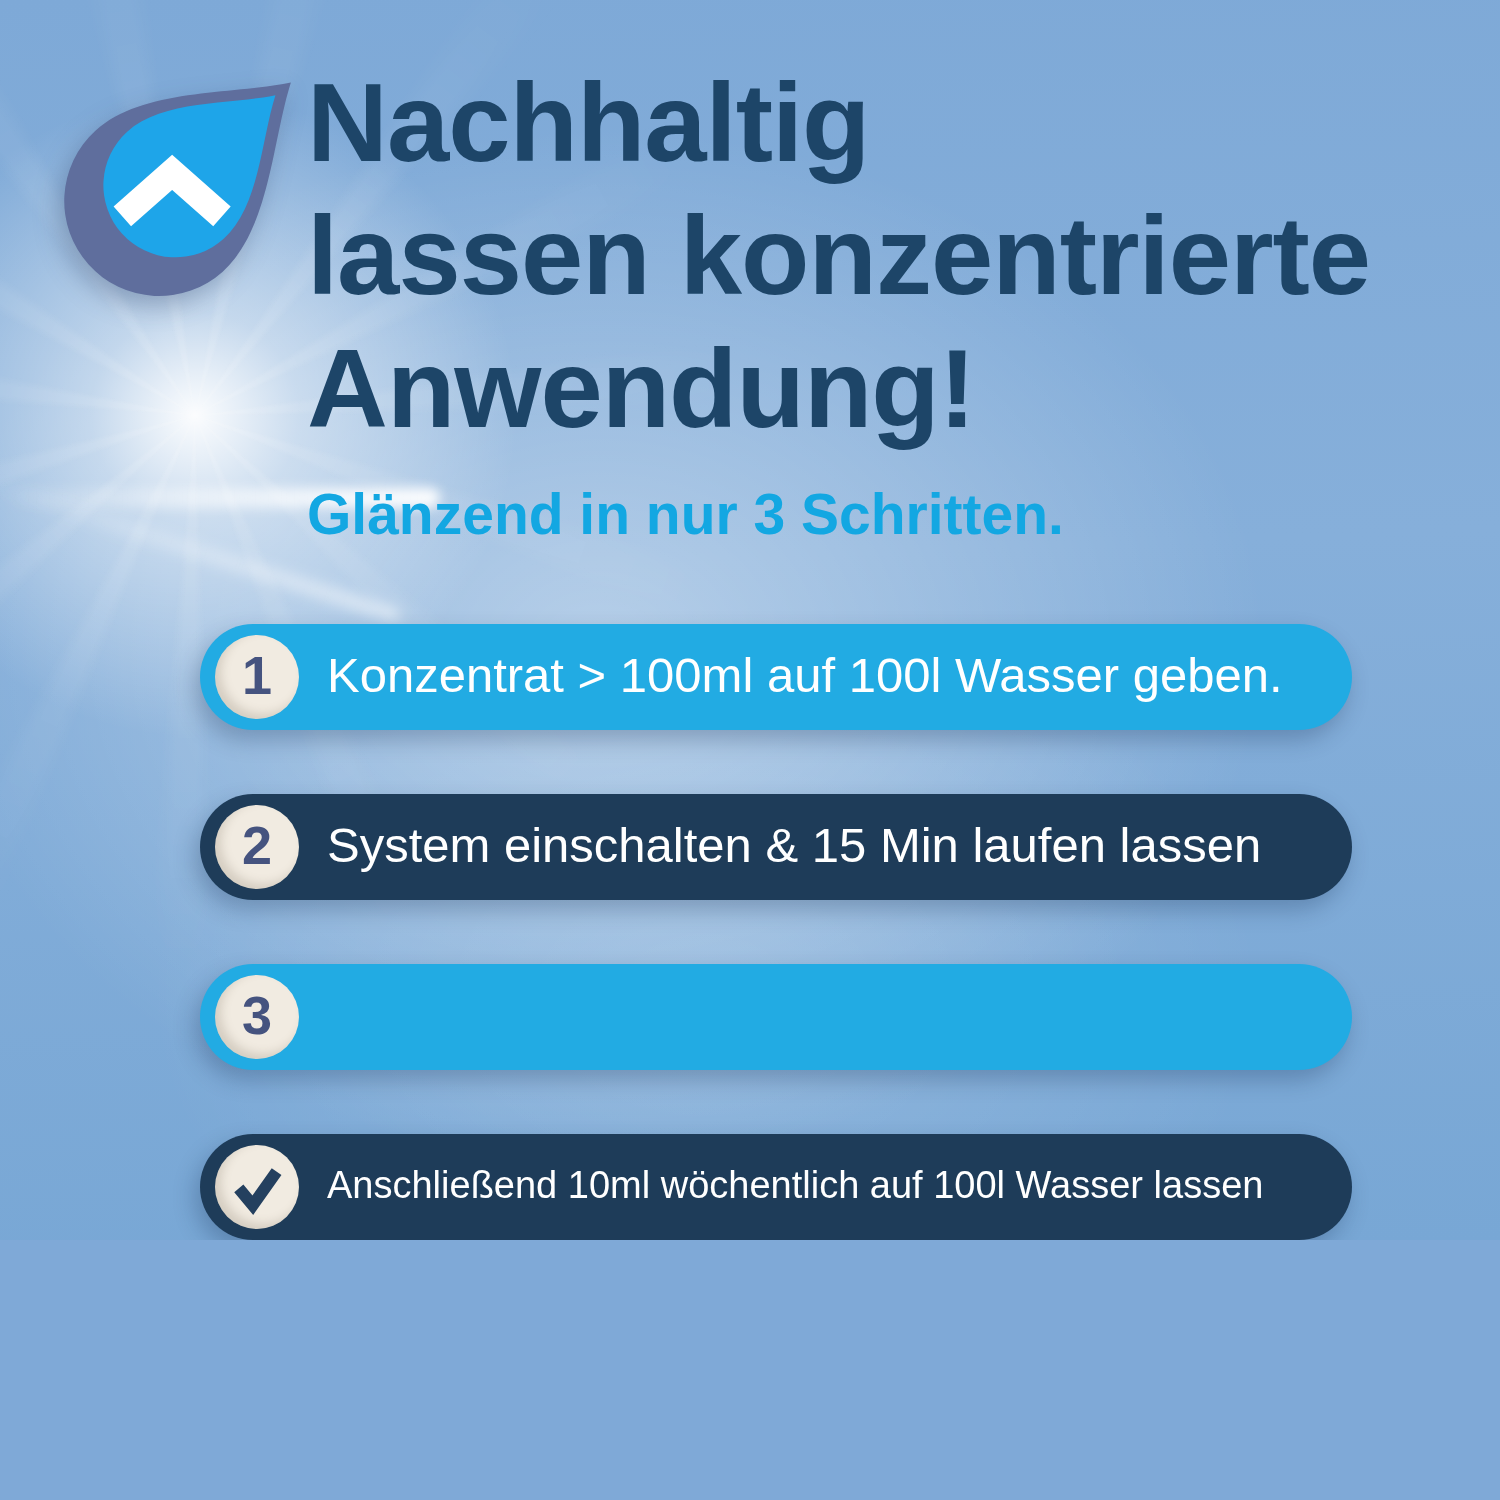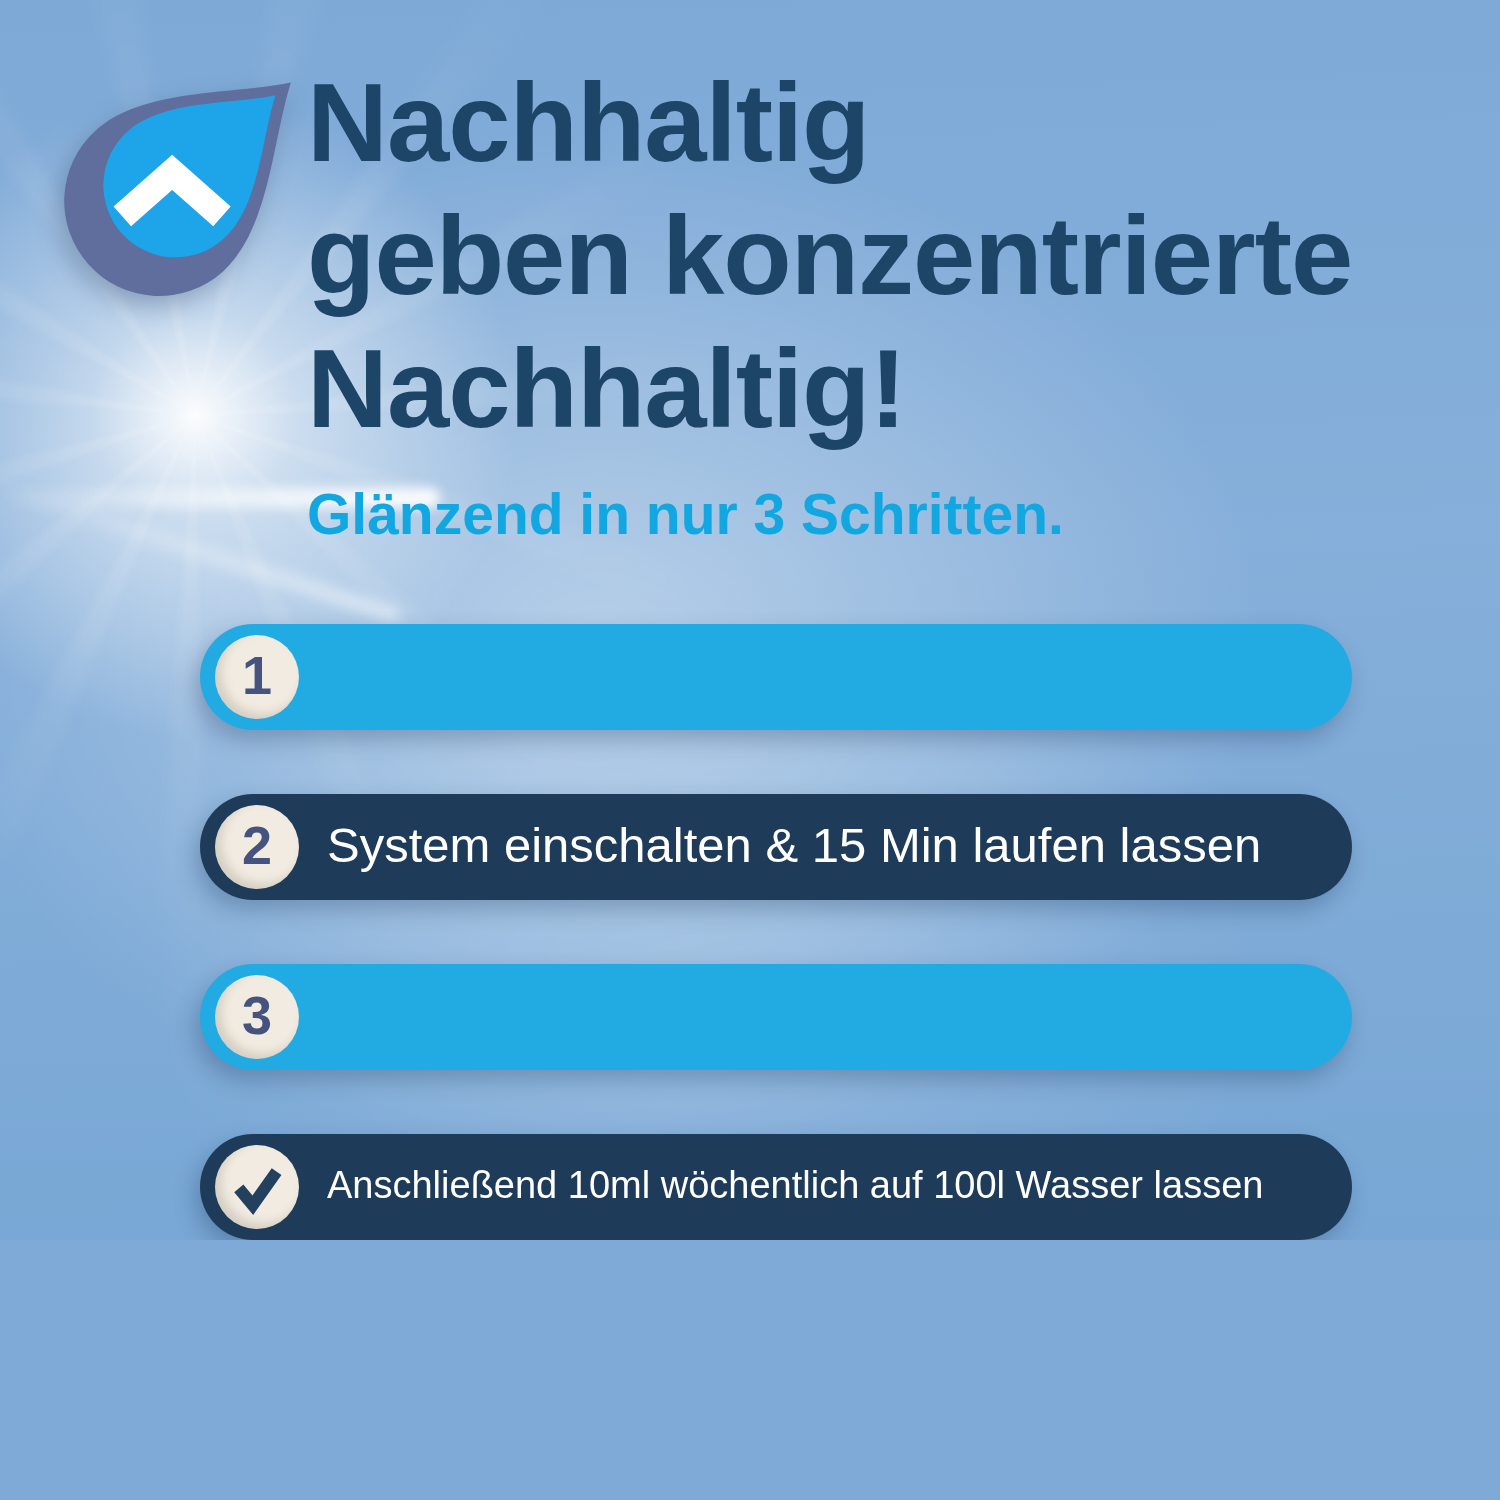--- a/index.html
+++ b/index.html
@@ -75,32 +75,33 @@
     <svg viewBox="-43 -41 86 86" width="252" height="252" aria-hidden="true">
       <path d="M 0 -48 C 10 -31 30 -12 30 8 A 30 30 0 1 1 -30 8 C -30 -12 -10 -31 0 -48 Z" fill="#5f6e9d" transform="rotate(48) scale(1.08)"></path>
       <path d="M 0 -48 C 10 -31 30 -12 30 8 A 30 30 0 1 1 -30 8 C -30 -12 -10 -31 0 -48 Z" fill="#1ea5e9" transform="translate(4 -4) rotate(48) scale(0.82)"></path>
       <polyline points="-17,8 0,-7 17,8" fill="none" stroke="#ffffff" stroke-width="9" stroke-linecap="butt" transform="translate(-2 3)"></polyline>
     </svg>
   </div>
 
   <div class="header">
     <div class="title">
       <div>Nachhaltig</div>
-      <div>geben konzentrierte</div>
-      <div>Nachhaltig!</div>
+      <div>lassen konzentrierte</div>
+      <div>Anwendung!</div>
     </div>
     <div class="subtitle">Glänzend in nur 3 Schritten.</div>
   </div>
 
   <div class="steps">
 
     <div class="pill cyan">
       <div class="badge">
         <span class="num">1</span>
       </div>
+      <div class="text">Konzentrat &gt; 100ml auf 100l Wasser geben.</div>
     </div>
 
     <div class="pill navy">
       <div class="badge">
         <span class="num">2</span>
       </div>
       <div class="text">System einschalten &amp; 15 Min laufen lassen</div>
     </div>
 
     <div class="pill cyan">

